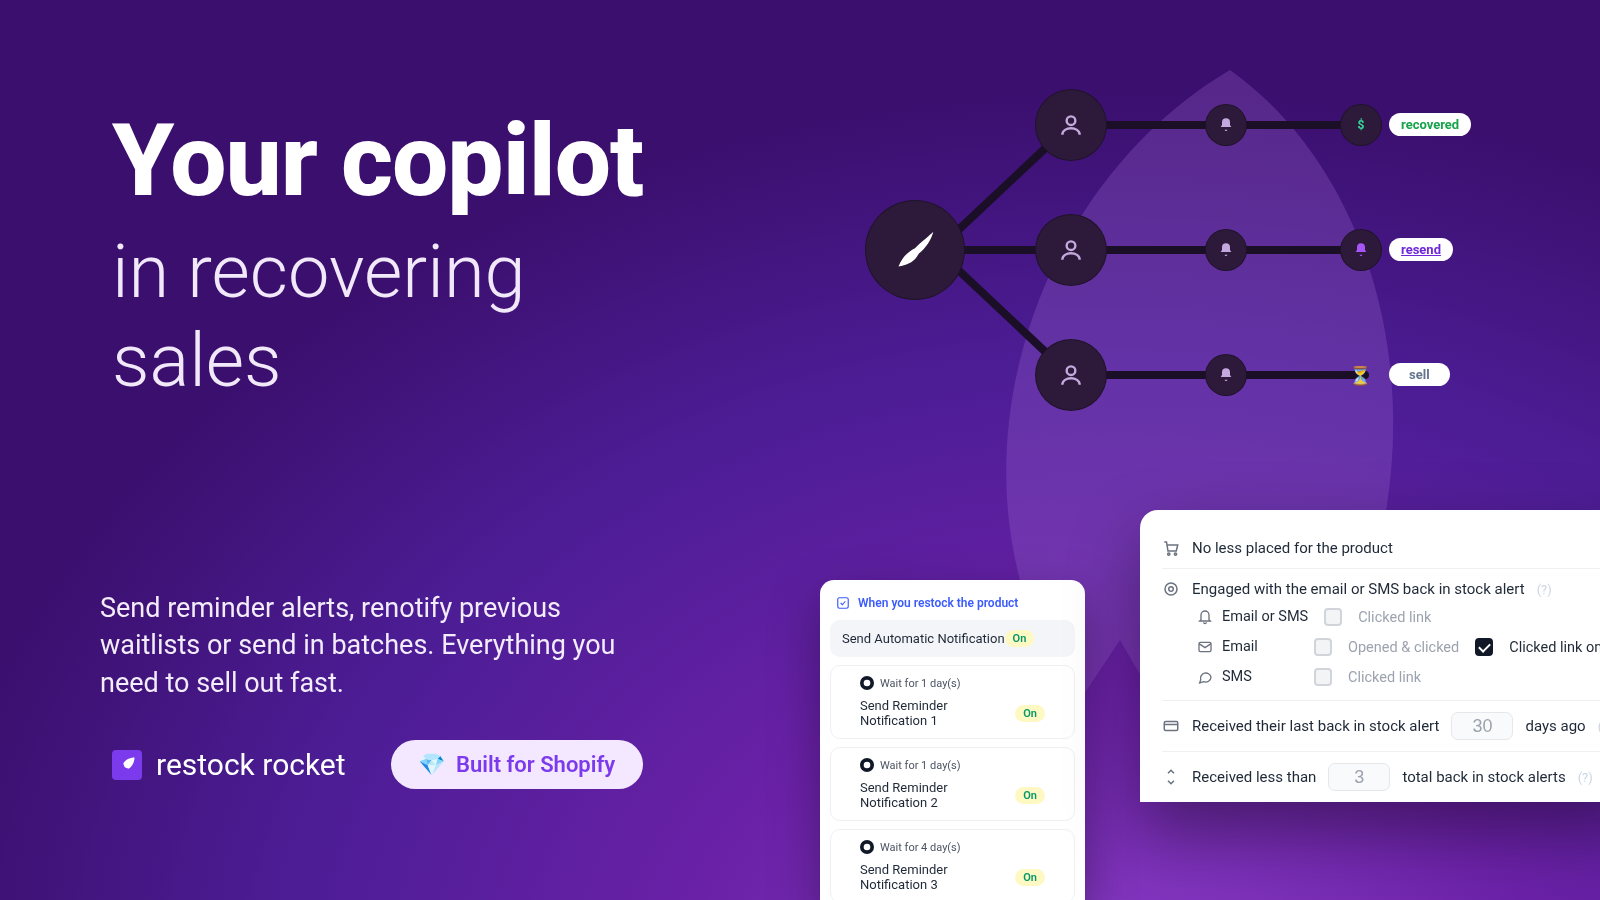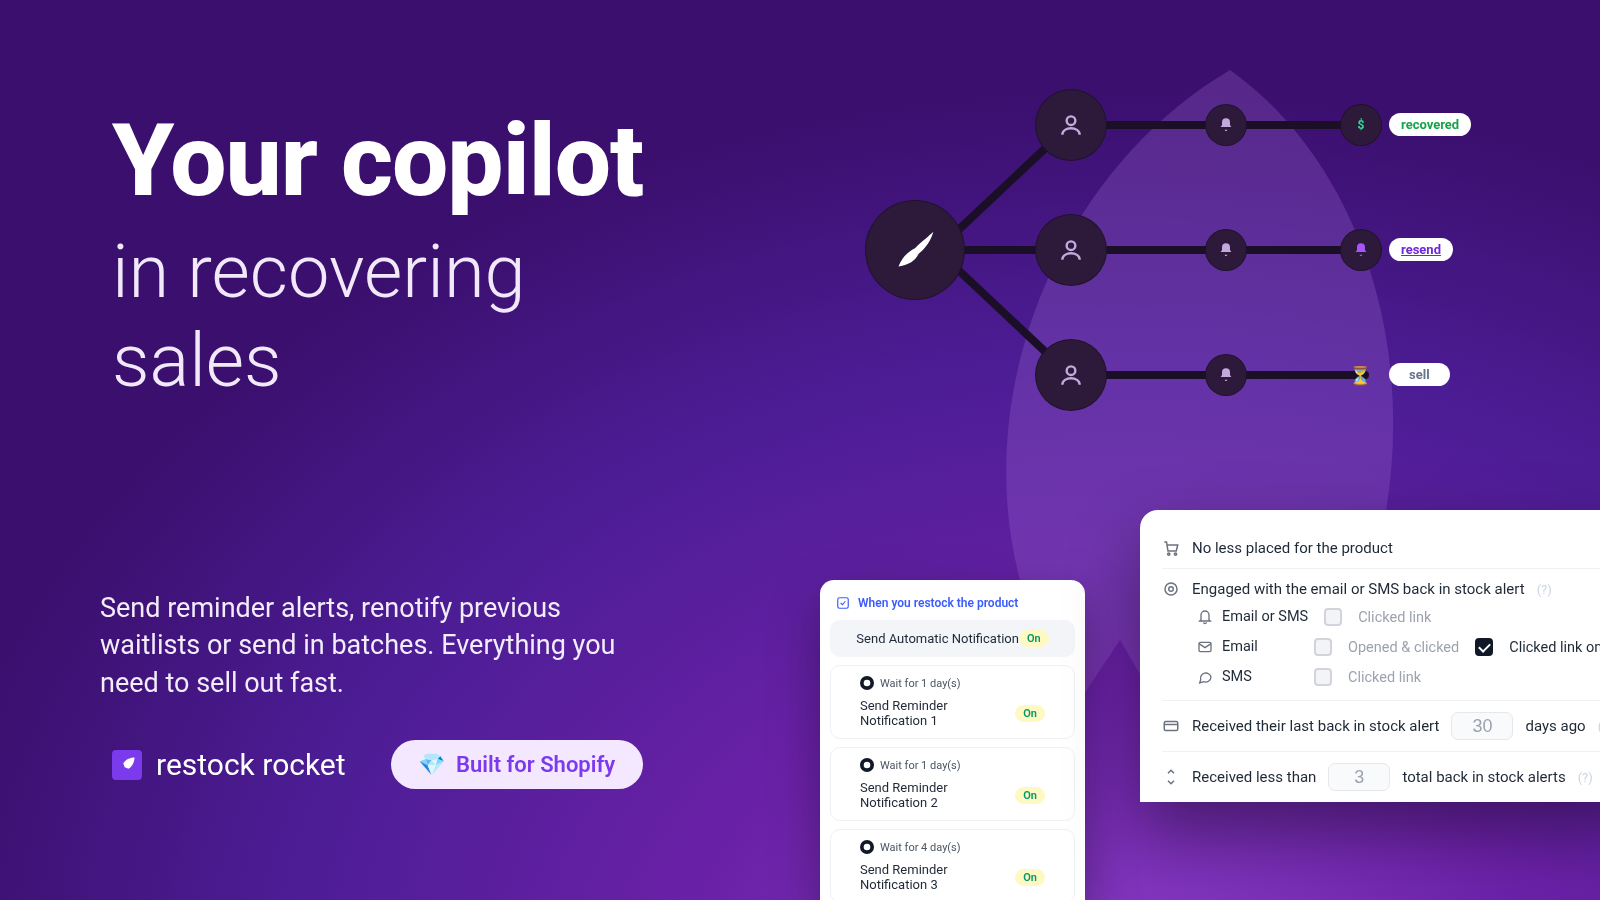--- a/index.html
+++ b/index.html
@@ -153,21 +153,21 @@
 .p1-wait {
   display: flex; align-items: center; gap: 6px;
   font-size: 11px; color: #4b5563;
   margin-bottom: 8px;
 }
 .p1-wait .dot {
   width: 14px; height: 14px; border-radius: 50%;
   background: #111827; display: flex; align-items: center; justify-content: center;
 }
 .p1-row {
-  display: flex; align-items: center; justify-content: center;
+  display: flex; align-items: center; justify-content: flex-start;
   font-size: 13px;
 }
 .chip-on {
   background: #fef9c3;
   color: #059669;
   font-size: 11px;
   font-weight: 600;
   padding: 2px 8px;
   border-radius: 10px;
 }

